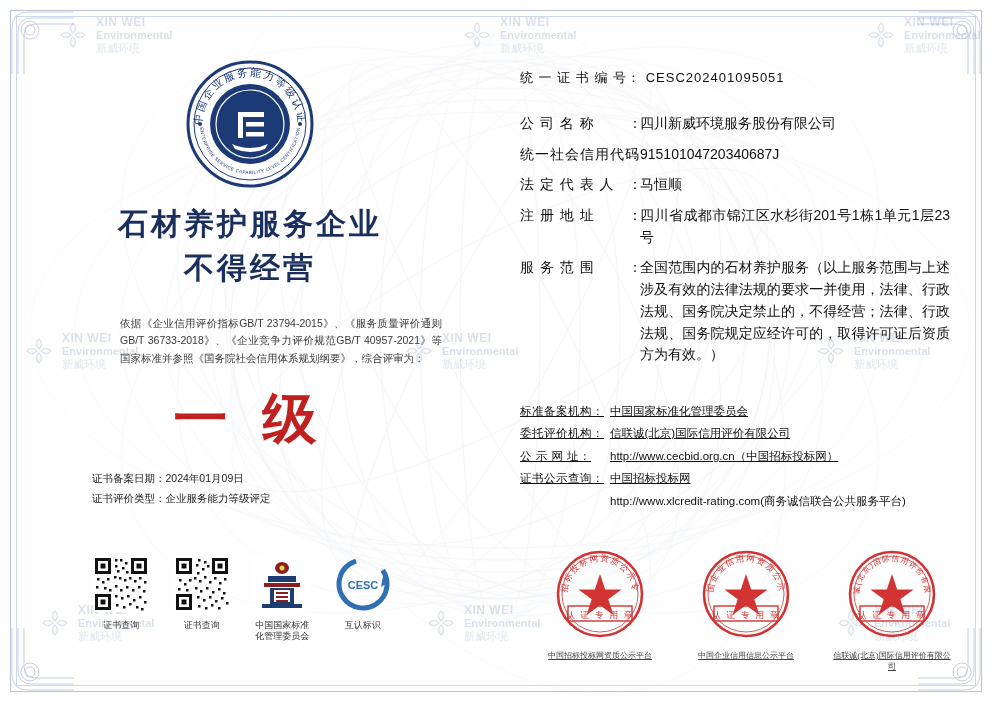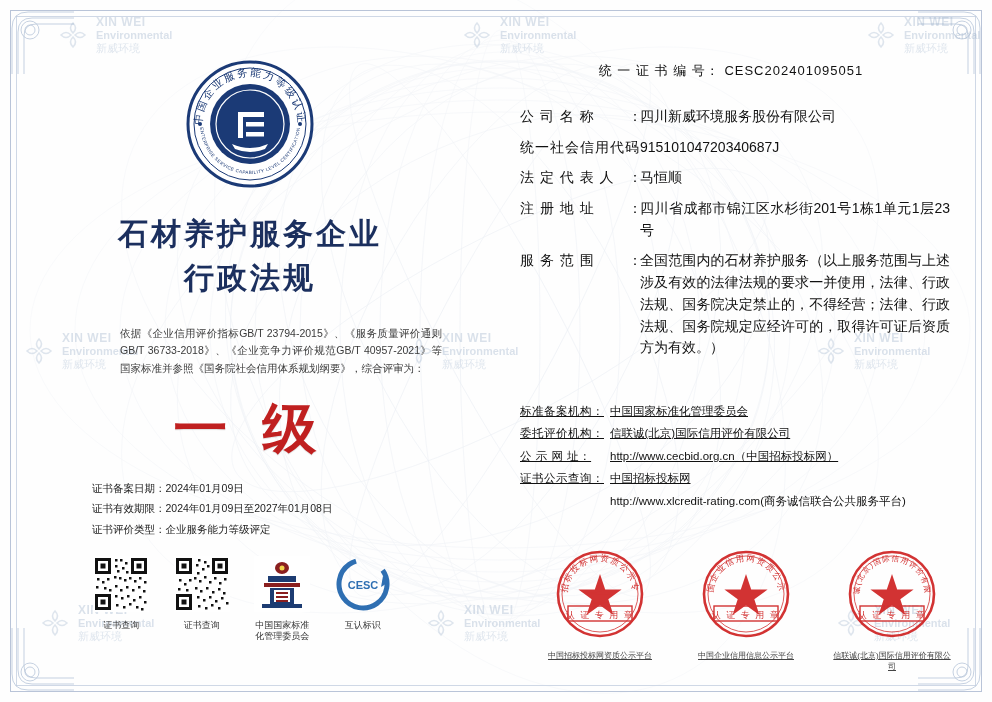--- a/index.html
+++ b/index.html
@@ -104,21 +104,21 @@
     width: 420px;
     z-index: 6;
   }
   .seal-emblem {
     position: relative;
     width: 128px;
     height: 128px;
     margin: 0 auto;
   }
   .title-block {
-    margin-top: 24px;
+    margin-top: 14px;
     text-align: center;
     color: #1b2f5e;
     font-weight: bold;
     font-size: 30px;
     letter-spacing: 3px;
     line-height: 1.45;
     text-shadow: 0 1px 0 rgba(255,255,255,.8);
   }
   .basis-text {
     margin: 26px 18px 0 80px;
@@ -145,26 +145,27 @@
 
   
   .right-panel {
     position: absolute;
     left: 520px;
     top: 62px;
     width: 430px;
     z-index: 6;
   }
   .cert-no {
-    text-align: center;
+    text-align: left;
     font-size: 13px;
     color: #111;
     letter-spacing: 1px;
     margin-bottom: 26px;
     padding-right: 8px;
+    margin-top: 7px;
   }
   .field-row {
     display: flex;
     align-items: flex-start;
     margin-bottom: 9px;
     font-size: 14px;
     color: #111;
     line-height: 1.55;
   }
   .field-label {
@@ -378,33 +379,30 @@
         </text>
         <g fill="#1b3a76">
           <circle cx="14" cy="64" r="2"></circle>
           <circle cx="114" cy="64" r="2"></circle>
         </g>
       </svg>
     </div>
 
     <div class="title-block">
       <div>石材养护服务企业</div>
-      <div>行政法规</div>
+      <div>不得经营</div>
     </div>
 
     <div class="basis-text">依据《企业信用评价指标GB/T 23794-2015》、《服务质量评价通则GB/T 36733-2018》、《企业竞争力评价规范GB/T 40957-2021》等国家标准并参照《国务院社会信用体系规划纲要》，综合评审为：</div>
 
     <div class="grade">一 级</div>
 
     <div class="left-meta">
       <div>
         <span>证书备案日期：</span><span>2024年01月09日</span>
-      </div>
-      <div>
-        <span>证书有效期限：</span><span>2024年01月09日至2027年01月08日</span>
       </div>
       <div>
         <span>证书评价类型：</span><span>企业服务能力等级评定</span>
       </div>
     </div>
   </div>
 
   <div class="right-panel">
     <div class="cert-no">
       <span>统 一 证 书 编 号：</span>

